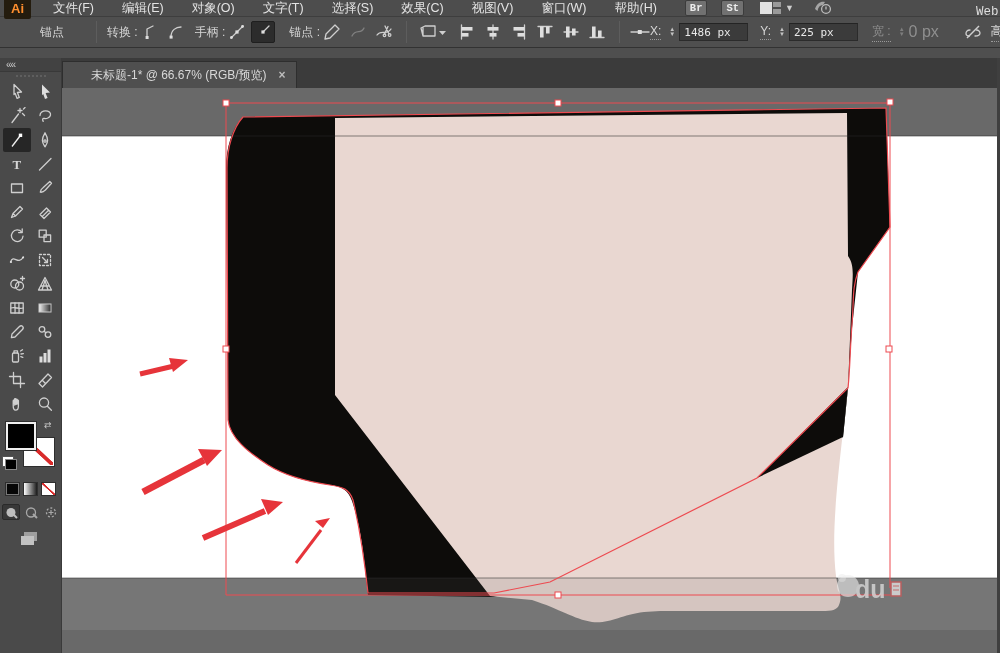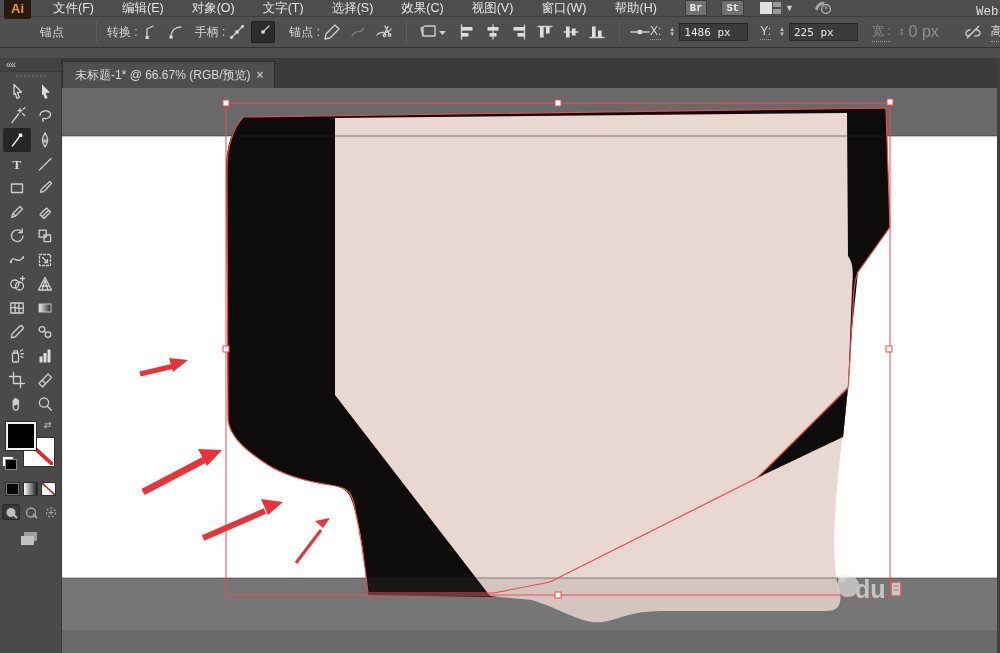--- a/index.html
+++ b/index.html
@@ -36,21 +36,21 @@
     font-family:"DejaVu Sans Mono", monospace; }
   .dim-val { color:#8f8f8f; width:44px; font-size:16px; }
   .dotlbl { border-bottom:1px dotted #9a9a9a; padding-bottom:1px; }
   .dim { color:#8f8f8f; }
   .xgroup { margin-left:auto; }
 
   
   .tabstrip { position:absolute; left:62px; top:58px; right:0; height:30px; background:#3b3b3b;
     display:flex; align-items:flex-end; }
   .doc-tab { height:27px; background:#4f4f4f; border:1px solid #2e2e2e; border-bottom:none;
-    display:flex; align-items:center; padding:0 10px 0 12px; color:#d8d8d8; font-size:12px; gap:6px;justify-content:flex-end; }
+    display:flex; align-items:center; padding:0 10px 0 28px; color:#d8d8d8; font-size:12px; gap:12px;justify-content:flex-end; }
   .tab-close { color:#bdbdbd; font-size:12px; font-weight:bold; cursor:default; }
 
   
   .toolbar { position:absolute; left:0; top:58px; bottom:0; width:62px; background:#4a4a4a;
     border-right:1px solid #3a3a3a; }
   .tb-collapse { height:14px; background:#424242; color:#c9c9c9; font-size:10px; line-height:13px;
     padding-left:6px; border-bottom:1px solid #393939; letter-spacing:-1px; }
   .tb-grip { height:8px; display:flex; align-items:center; justify-content:center; }
   .tb-grip i { width:30px; height:2px; background:repeating-linear-gradient(90deg,#5f5f5f 0 2px,transparent 2px 4px); }
   .tools { display:grid; grid-template-columns:28px 28px; justify-content:center; }

